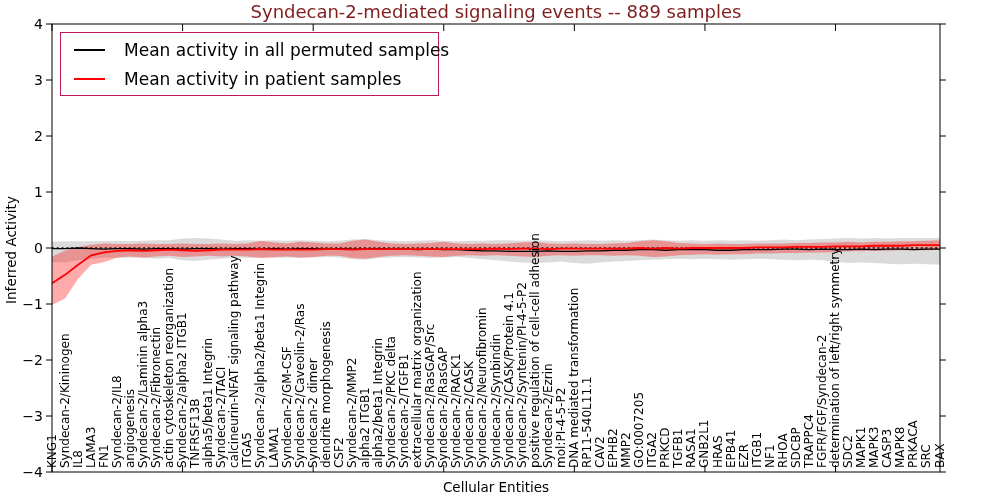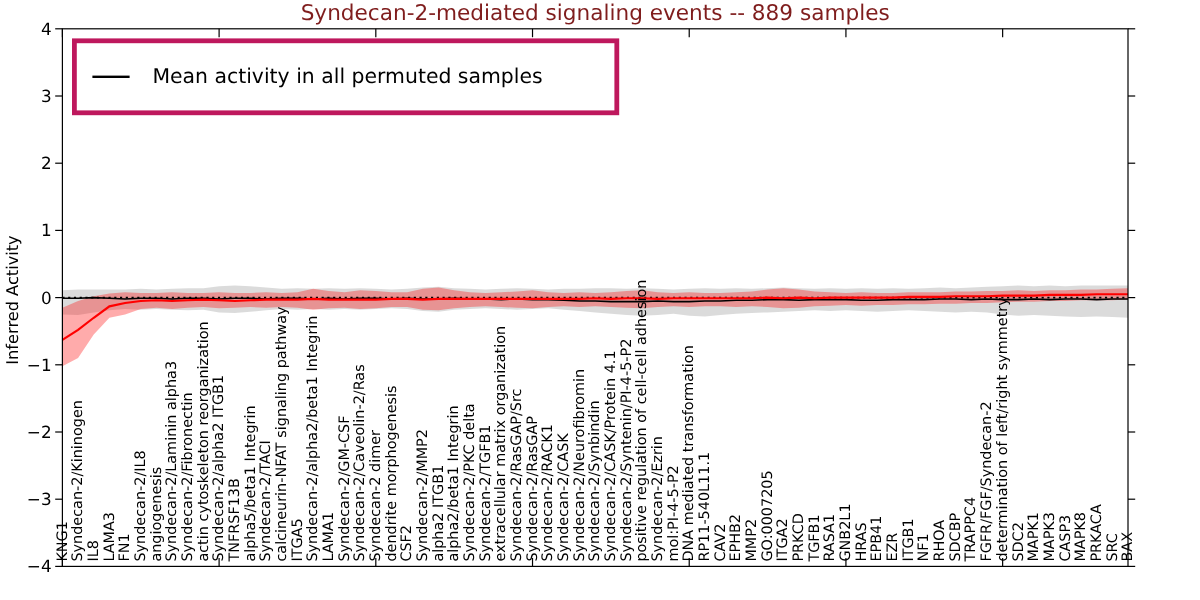--- a/index.html
+++ b/index.html
@@ -20,22 +20,22 @@
     transform:translate(-50%,-50%) rotate(-90deg);
     font-size:13.5px;white-space:nowrap;
   }
   .xlabel{
     position:absolute;left:52px;top:479px;width:888px;
     text-align:center;font-size:13.5px;white-space:nowrap;
   }
   svg{position:absolute;left:0;top:0;}
   svg text{font-family:"DejaVu Sans", sans-serif;fill:#000;}
   .legend{
-    position:absolute;left:60px;top:32px;width:456px;height:64px;
-    border:4px solid #be185d;background:#fff;
+    position:absolute;left:60px;top:32px;width:379px;height:64px;
+    border:1px solid #be185d;background:#fff;
     display:flex;flex-direction:column;justify-content:center;gap:9px;
     box-sizing:border-box;
   }
   .legend-row{display:flex;align-items:center;height:20px;}
   .legend-line{display:inline-block;width:31px;height:0;border-top:2px solid #000;margin-left:13px;margin-right:19px;flex:none;}
   .legend-label{font-size:17px;white-space:nowrap;}
 </style>
 </head>
 <body>
 
@@ -155,21 +155,26 @@
       <text x="874.7058823529412" y="468" dy="3.5" text-anchor="start" font-size="12px" transform="rotate(-90 874.7058823529412 468)">MAPK3</text>
       <text x="887.7647058823529" y="468" dy="3.5" text-anchor="start" font-size="12px" transform="rotate(-90 887.7647058823529 468)">CASP3</text>
       <text x="900.8235294117648" y="468" dy="3.5" text-anchor="start" font-size="12px" transform="rotate(-90 900.8235294117648 468)">MAPK8</text>
       <text x="913.8823529411765" y="468" dy="3.5" text-anchor="start" font-size="12px" transform="rotate(-90 913.8823529411765 468)">PRKACA</text>
       <text x="926.9411764705883" y="468" dy="3.5" text-anchor="start" font-size="12px" transform="rotate(-90 926.9411764705883 468)">SRC</text>
       <text x="940" y="468" dy="3.5" text-anchor="start" font-size="12px" transform="rotate(-90 940 468)">BAX</text>
     </svg>
 
   <div class="chart-title">Syndecan-2-mediated signaling events -- 889 samples</div>
   <div class="ylabel">Inferred Activity</div>
+  <div class="xlabel">Cellular Entities</div>
 
   <div class="legend">
     <div class="legend-row">
       <span class="legend-line" id="legend-line-0" style="border-top-color: rgb(0, 0, 0);"></span>
       <span class="legend-label">Mean activity in all permuted samples</span>
     </div>
+    <div class="legend-row">
+      <span class="legend-line" id="legend-line-1" style="border-top-color: rgb(255, 0, 0);"></span>
+      <span class="legend-label">Mean activity in patient samples</span>
+    </div>
   </div>
 
 </div>
 
 </body></html>

